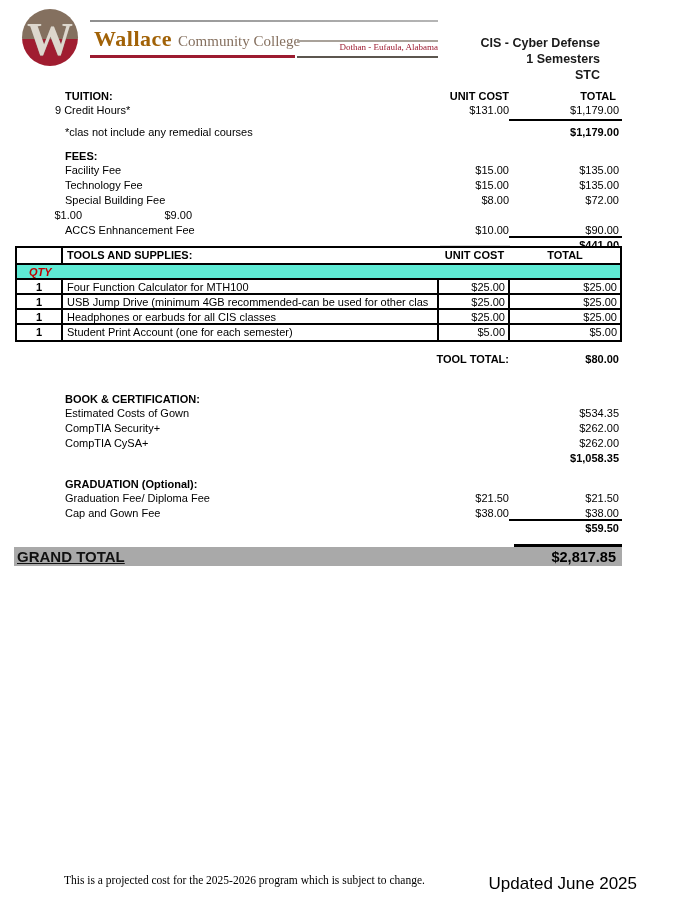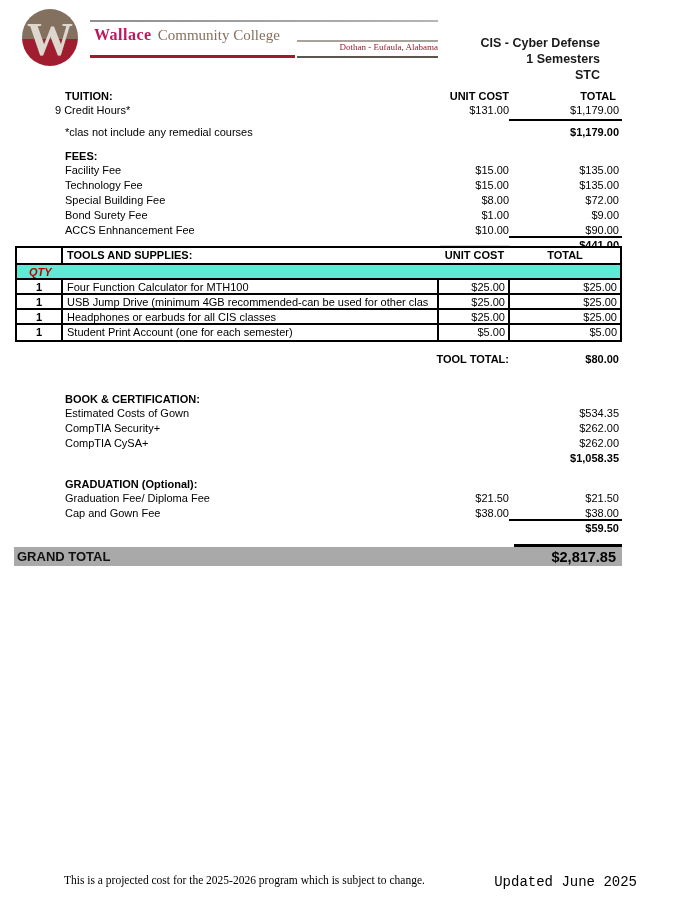--- a/index.html
+++ b/index.html
@@ -9,21 +9,21 @@
   
   .logo { position:absolute; left:22px; top:9px; width:56px; height:57px; border-radius:50%;
           background:linear-gradient(to bottom, #84705f 0%, #84705f 53%, #a01d30 53%, #a01d30 100%);
           overflow:hidden; }
   .logo-w { position:absolute; left:0; top:4px; width:100%; text-align:center;
             font-family:"Liberation Serif", serif; font-weight:bold; font-size:46px; line-height:54px;
             color:#ddd7cd; text-shadow:0 0 1px #8a8275; }
   .line-top { position:absolute; left:90px; top:20px; width:348px; height:2px;
               background:linear-gradient(to right,#8f8f8f,#b5b5b5); }
   .wordmark { position:absolute; left:94px; top:26px; width:340px; display:flex; align-items:baseline; white-space:nowrap; }
-  .wallace { font-family:"Liberation Serif", serif; font-size:16px; font-weight:bold; color:#be185d; letter-spacing:0.5px; }
+  .wallace { font-family:"Liberation Serif", serif; font-size:22px; font-weight:bold; color:#a16207; letter-spacing:0.5px; }
   .ccollege { font-family:"Liberation Serif", serif; font-size:15px; color:#85705f; margin-left:6px; }
   .line-crimson { position:absolute; left:90px; top:55px; width:205px; height:3px; background:#9c1b30; }
   .dothan-top { position:absolute; left:297px; top:40px; width:141px; height:2px; background:#a9a29a; }
   .dothan-bot { position:absolute; left:297px; top:56px; width:141px; height:2px; background:#5c564f; }
   .dothan { position:absolute; left:297px; top:42px; width:141px; text-align:right;
             font-family:"Liberation Serif", serif; font-size:9px; color:#9c1b30; }
   .program { position:absolute; top:35px; right:100px; text-align:right;
              font-size:12.5px; font-weight:bold; line-height:16px; color:#1a1a1a; }
 
   
@@ -56,26 +56,26 @@
   .c-tot { flex:1; text-align:right; padding-right:3px; }
 
   
   .ghost { position:absolute; left:440px; top:245px; width:70px; height:19px; border:1px solid #dcdcdc; }
   .ghost2 { position:absolute; left:617px; top:245px; width:1px; height:19px; background:#dcdcdc; }
 
   
   .grand-line { position:absolute; left:514px; top:544px; width:108px; height:3px; background:#000; }
   .grand-bar { position:absolute; left:14px; top:547px; width:608px; height:19px; background:#a9a9a9;
                display:flex; align-items:center; }
-  .grand-label { font-size:13px; font-weight:bold; padding-left:3px; color:#111; flex:1; }
+  .grand-label { font-size:15px; font-weight:bold; padding-left:3px; color:#111; flex:1;text-decoration:underline; }
   .grand-value { font-size:14.5px; font-weight:bold; text-align:right; padding-right:6px; color:#000; }
 
   
   .foot-note { position:absolute; left:64px; top:874px; font-family:"Liberation Serif", serif; font-size:11.5px; }
-  .foot-updated { position:absolute; right:63px; top:874px; font-family:Liberation Mono, monospace; font-size:14px; }
+  .foot-updated { position:absolute; right:63px; top:874px; font-family:Liberation Sans, sans-serif; font-size:17px; }
 </style>
 </head>
 <body>
 
 <div class="page">
 
   <div class="logo">
     <span class="logo-w">W</span>
   </div>
   <div class="line-top"></div>
@@ -125,21 +125,20 @@
       <div class="lbl">Technology Fee</div>
       <div class="unit">$15.00</div>
       <div class="tot">$135.00</div>
     </div>
     <div class="row">
       <div class="lbl">Special Building Fee</div>
       <div class="unit">$8.00</div>
       <div class="tot">$72.00</div>
     </div>
     <div class="row">
-      <div class="lbl">Bond Surety Fee</div>
       <div class="unit">$1.00</div>
       <div class="tot">$9.00</div>
     </div>
     <div class="row">
       <div class="lbl">ACCS Enhnancement Fee</div>
       <div class="unit">$10.00</div>
       <div class="tot ul">$90.00</div>
     </div>
     <div class="row">
       <div class="lbl"></div>

